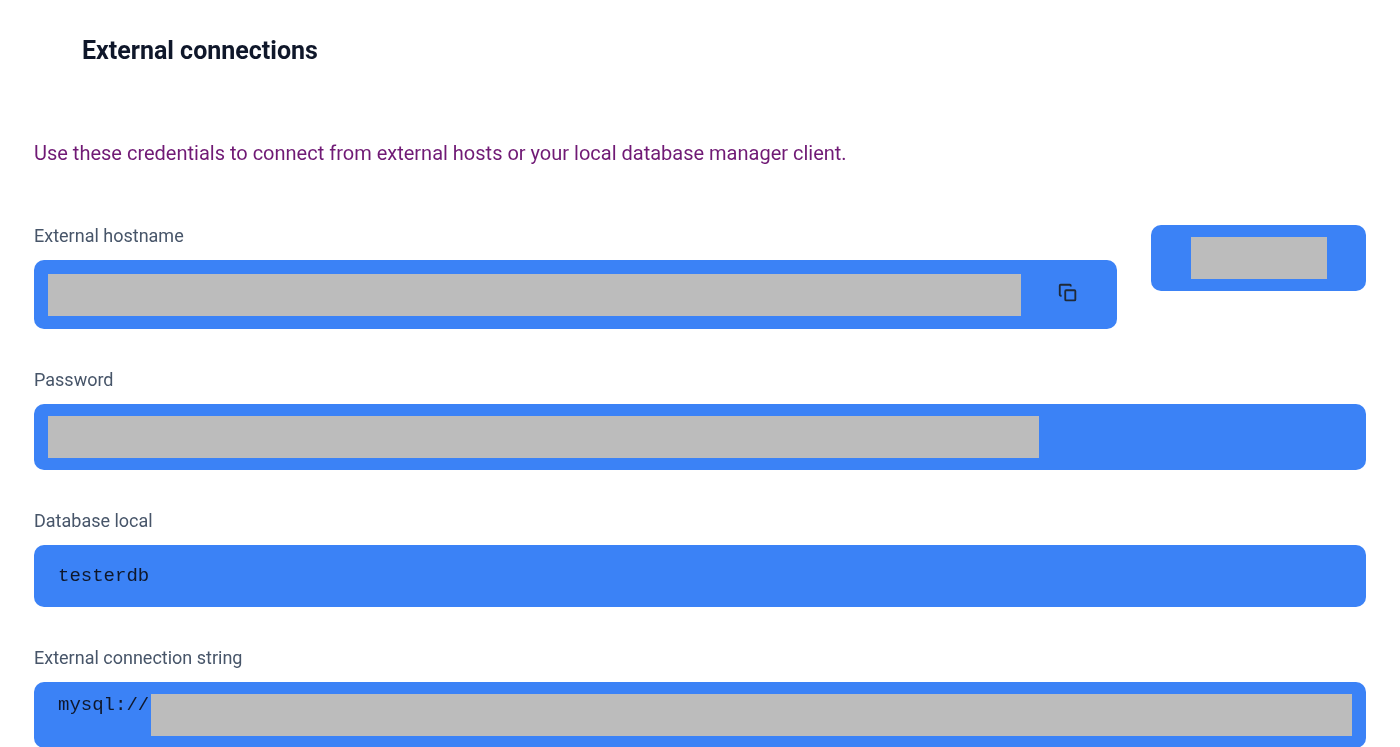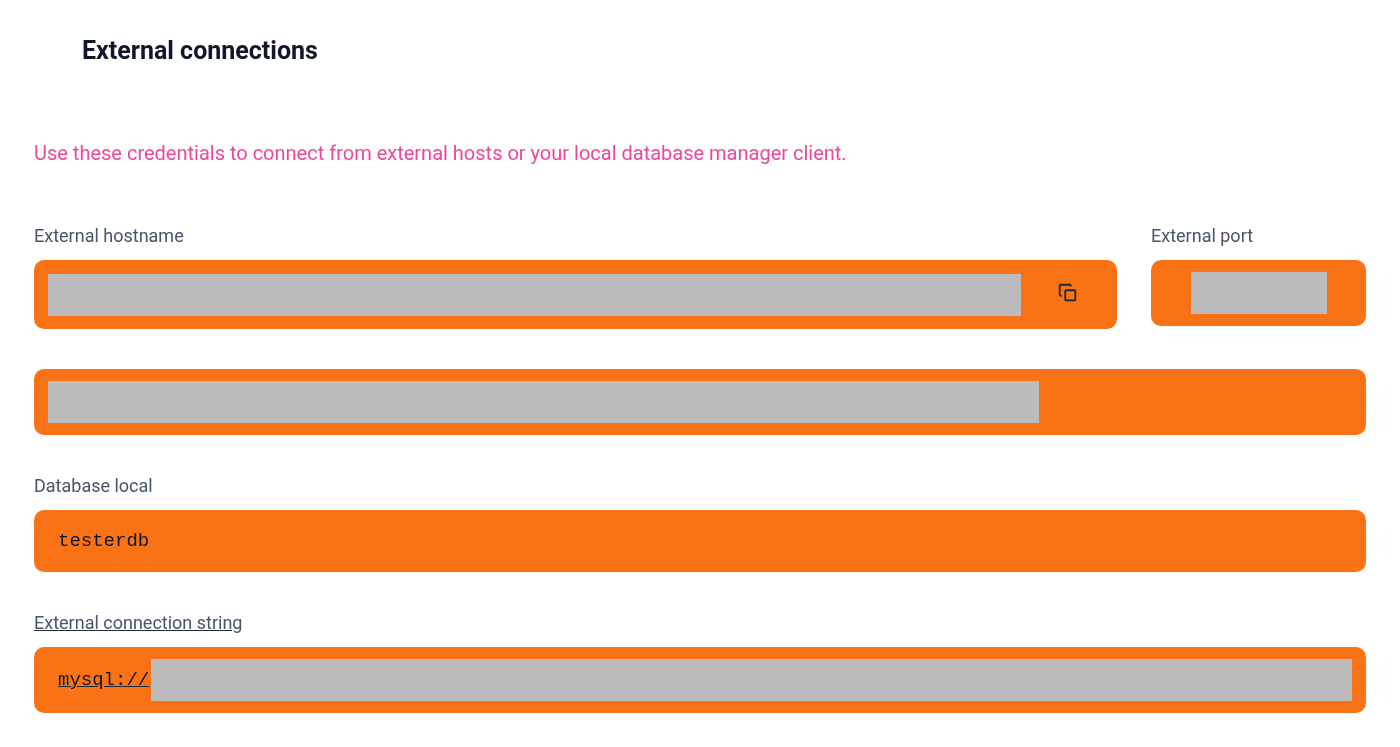--- a/index.html
+++ b/index.html
@@ -20,21 +20,21 @@
       font-size: 25px;
       font-weight: 700;
       color: #0f172a;
       margin-bottom: 72px;
       margin-left: 48px;
     }
     
     .description {
       font-size: 20px;
       line-height: 1.6;
-      color: #ec4899;
+      color: #701a75;
       margin-bottom: 56px;
       max-width: 870px;
     }
     
     .row {
       display: flex;
       gap: 34px;
       margin-bottom: 40px;
     }
     
@@ -61,21 +61,21 @@
       width: 100%;
     }
     
     .field-label {
       font-size: 18px;
       color: #475569;
       margin-bottom: 14px;
     }
     
     .field-box {
-      background: #f97316;
+      background: #3b82f6;
       border-radius: 10px;
       padding: 12px 14px;
       min-height: 62px;
       display: flex;
       align-items: center;
       justify-content: space-between;
       gap: 12px;
     }
     
     .redacted-bar {
@@ -131,21 +131,21 @@
     
     .value-text {
       font-family: "SFMono-Regular", Consolas, "Liberation Mono", Menlo, monospace;
       font-size: 19px;
       color: #0f172a;
       padding-left: 10px;
     }
     
     .conn-string-box {
       display: flex;
-      align-items: center;
+      align-items: flex-start;
       gap: 2px;
     }
     
     .conn-string-box .redacted-bar {
       flex: 1;
     }
   </style>
 </head>
 <body>
 
@@ -163,46 +163,46 @@
           <svg viewBox="0 0 24 24">
             <rect x="9" y="9" width="11" height="11" rx="1"></rect>
             <path d="M5 15H4a1 1 0 0 1-1-1V4a1 1 0 0 1 1-1h10a1 1 0 0 1 1 1v1"></path>
           </svg>
         </span>
       </button>
     </div>
   </div>
 
   <div class="field port">
-    <label class="field-label">External port</label>
     <div class="field-box">
       <div class="redacted-bar"></div>
     </div>
   </div>
 </div>
 
 <div class="row">
 
   <div class="field half">
+    <label class="field-label">Password</label>
     <div class="field-box">
       <div class="redacted-bar password-bar"></div>
     </div>
   </div>
 </div>
 
 <div class="row">
   <div class="field full">
     <label class="field-label">Database local</label>
     <div class="field-box">
       <span class="value-text">testerdb</span>
     </div>
   </div>
 </div>
 
-<div class="row" style="margin-bottom:0;text-decoration:underline;">
+<div class="row" style="margin-bottom:0;">
   <div class="field full">
     <label class="field-label">External connection string</label>
     <div class="field-box conn-string-box">
       <span class="value-text">mysql://</span>
       <div class="redacted-bar"></div>
     </div>
   </div>
 </div>
 
 </body></html>

